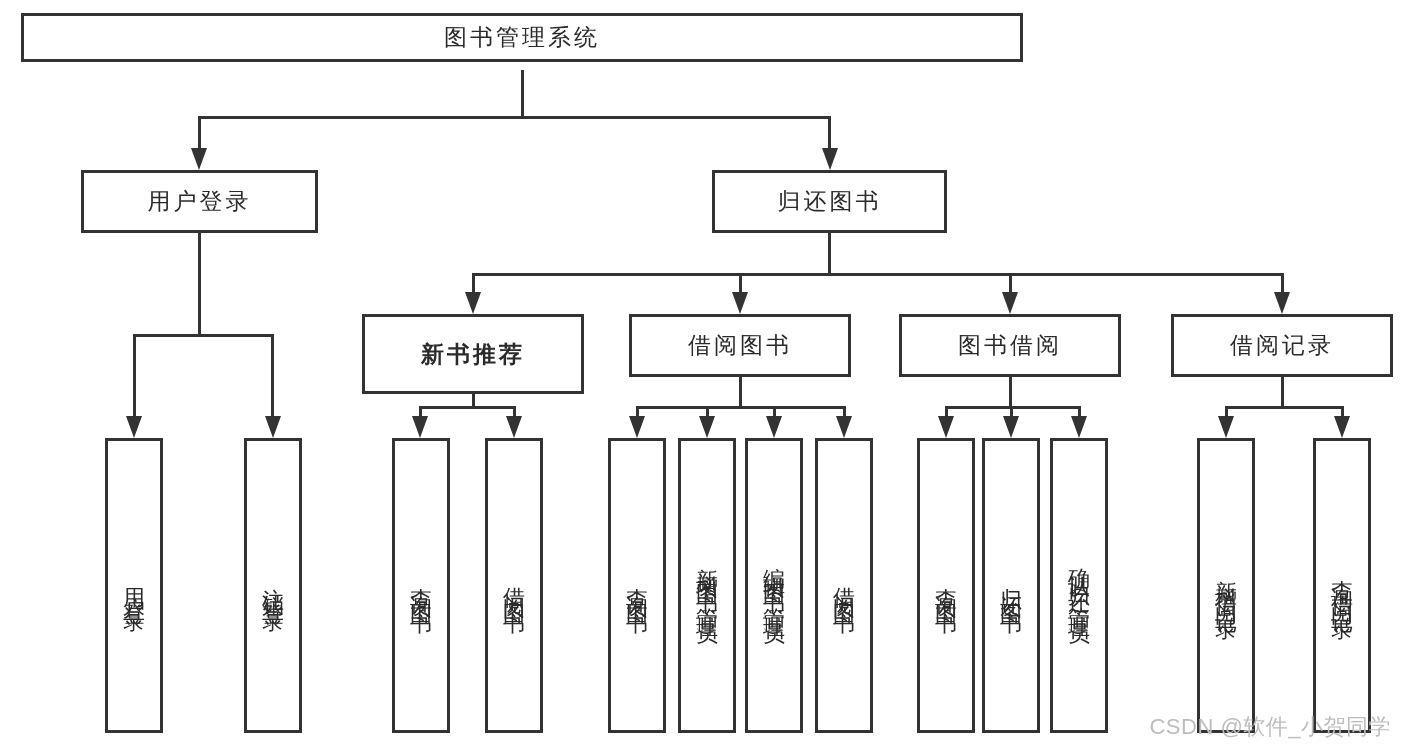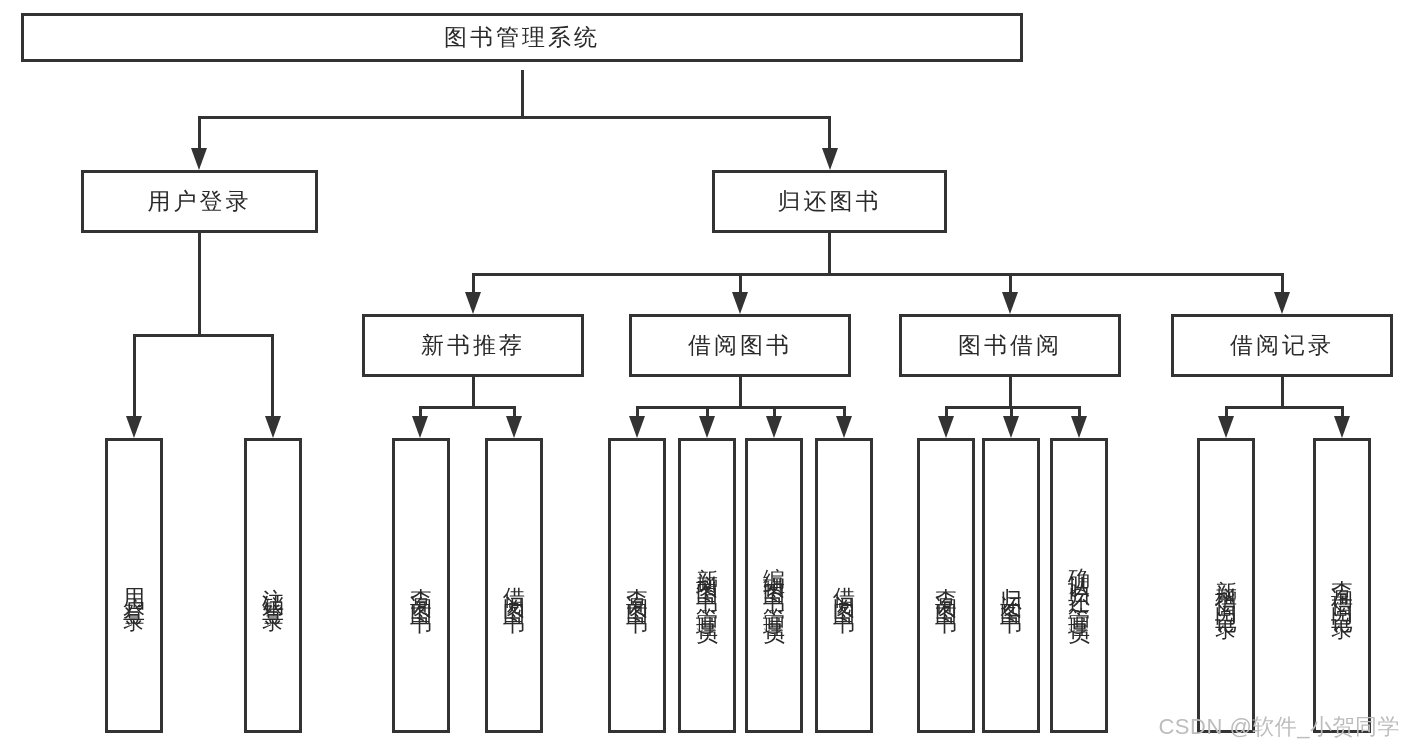--- a/index.html
+++ b/index.html
@@ -33,21 +33,21 @@
   }
   .line{position:absolute;background:var(--line,#333333);}
   .tri{
     position:absolute;width:0;height:0;
     border-left:8px solid transparent;
     border-right:8px solid transparent;
     border-top:22px solid var(--line,#333333);
   }
   #watermark{
     position:absolute;
-    top:712px;right:5px;
+    top:712px;right:14px;
     font-size:22px;
     color:var(--wm,#bdbdbd);
     letter-spacing:0.5px;
     z-index:9;
     white-space:nowrap;
     margin-left:42px;
   }
 </style>
 </head>
 <body>
@@ -108,21 +108,21 @@
     <div class="tri" style="left: 1334px; top: 416px;"></div>
     <div class="node" style="left: 21px; top: 13px; width: 1002px; height: 49px;">
       <span class="lbl">图书管理系统</span>
     </div>
     <div class="node" style="left: 81px; top: 170px; width: 237px; height: 63px;">
       <span class="lbl">用户登录</span>
     </div>
     <div class="node" style="left: 712px; top: 170px; width: 235px; height: 63px;">
       <span class="lbl">归还图书</span>
     </div>
-    <div class="node" style="left: 362px; top: 314px; width: 222px; height: 63px;">
+    <div class="node" style="left: 362px; top: 314px; width: 222px; height: 80px; font-weight: bold;">
       <span class="lbl">新书推荐</span>
     </div>
     <div class="node" style="left: 629px; top: 314px; width: 222px; height: 63px;">
       <span class="lbl">借阅图书</span>
     </div>
     <div class="node" style="left: 899px; top: 314px; width: 222px; height: 63px;">
       <span class="lbl">图书借阅</span>
     </div>
     <div class="node" style="left: 1171px; top: 314px; width: 222px; height: 63px;">
       <span class="lbl">借阅记录</span>

